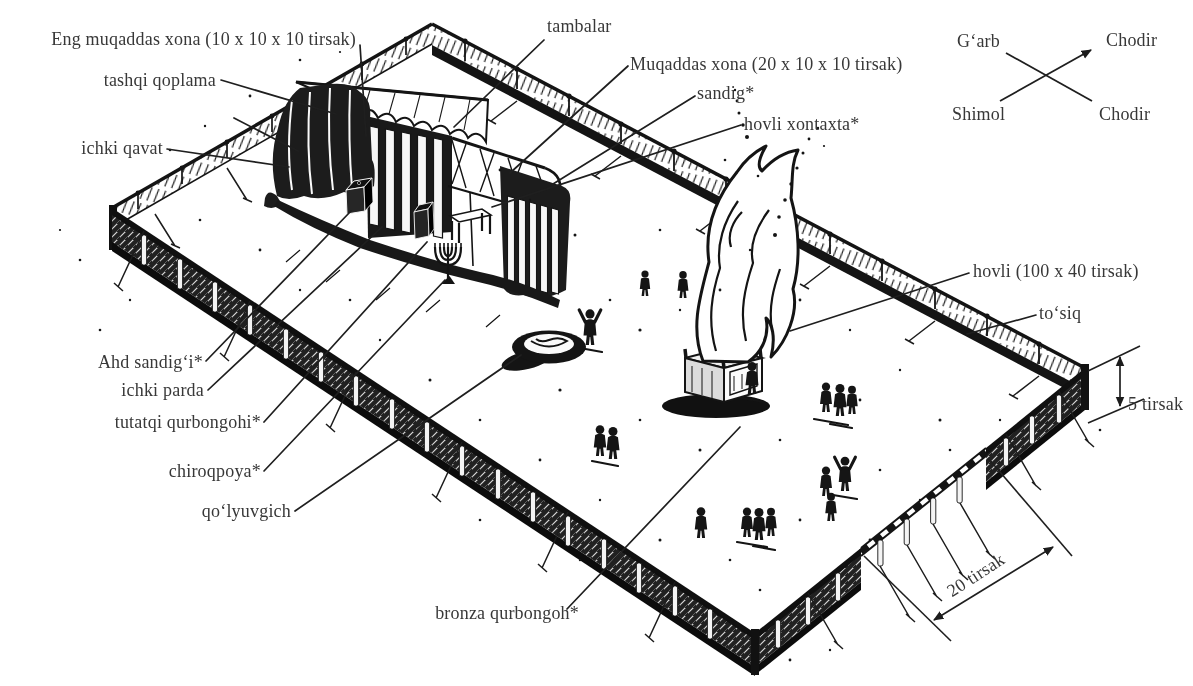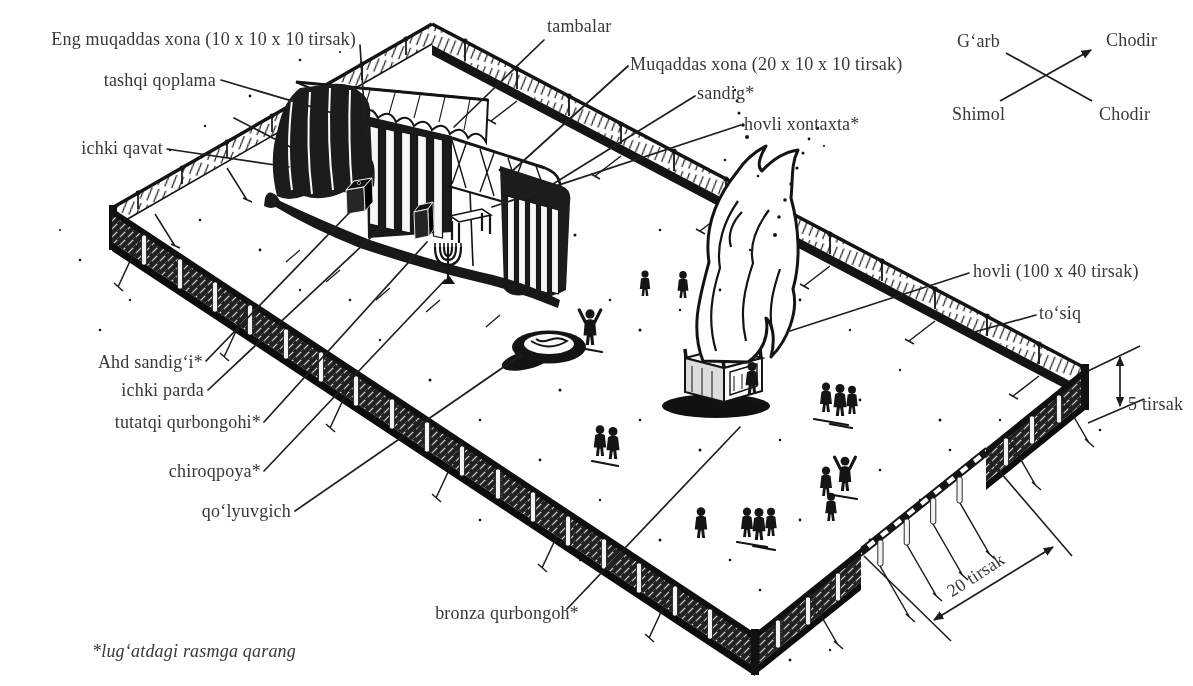--- a/index.html
+++ b/index.html
@@ -390,14 +390,13 @@
   <div class="lbl" style="left:973px;top:262px">hovli (100 x 40 tirsak)</div>
   <div class="lbl" style="left:1039px;top:304px">to‘siq</div>
   <div class="lbl" style="left:1128px;top:395px">5 tirsak</div>
   <div class="lbl lbl-rot" style="left:926px;top:566px">20 tirsak</div>
 
   <div class="lbl" style="left:957px;top:32px">G‘arb</div>
   <div class="lbl" style="left:1106px;top:31px">Chodir</div>
   <div class="lbl" style="left:952px;top:105px">Shimol</div>
   <div class="lbl" style="left:1099px;top:105px">Chodir</div>
 
-  <div class="lbl lbl-italic" style="left:92px;top:642px">*lug‘atdagi rasmga qarang</div>
 </div>
 
 </body></html>

